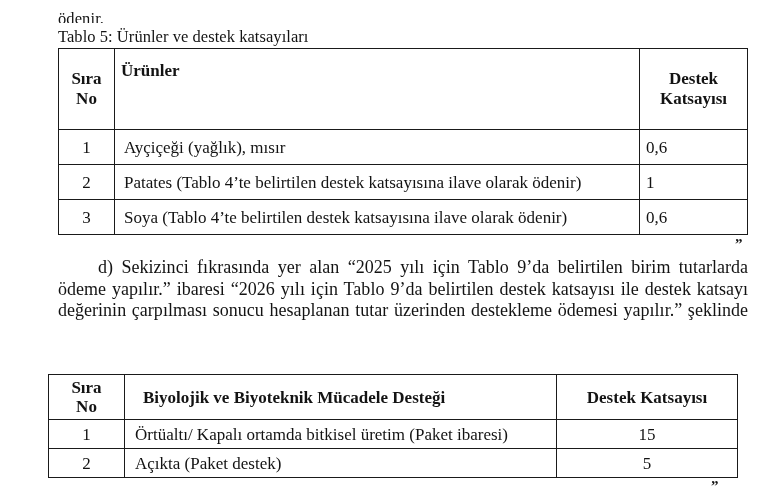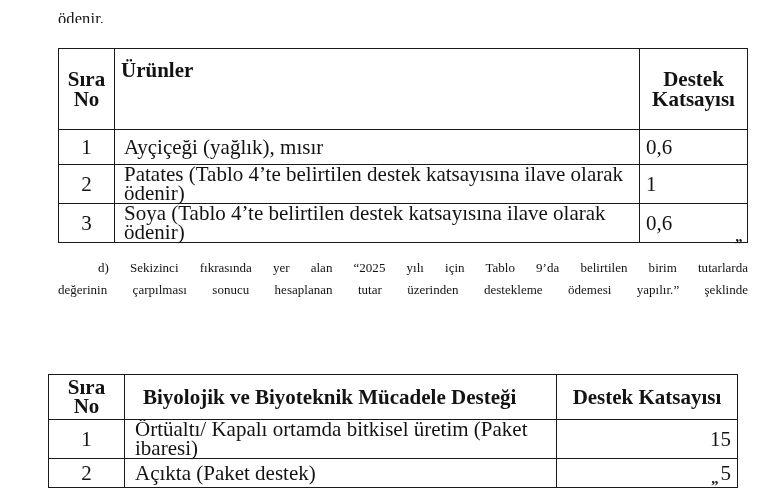--- a/index.html
+++ b/index.html
@@ -43,21 +43,21 @@
     letter-spacing: .05px;
   }
   #caption-tablo5 { left: 58px; top: 11px; }
   #caption-tablo9 { left: 55px; top: 336px; }
 
   .para {
     position: absolute;
     left: 58px;
     top: 241px;
     width: 690px;
-    font-size: 13px;
+    font-size: 18px;
     line-height: 21.5px;
     text-align: justify;
     text-justify: inter-word;
     letter-spacing: .02px;
   }
   .para .indent { display: inline-block; width: 40px; }
   .para .line { display: block; }
   .para .line.justify {
     text-align: justify;
     text-align-last: justify;
@@ -77,21 +77,21 @@
   table.doc {
     position: absolute;
     border-collapse: collapse;
     table-layout: fixed;
     background: #fff;
   }
   table.doc td, table.doc th {
     border: 1px solid #1a1a1a;
     padding: 0 6px;
     font-weight: normal;
-    font-size: 21px;
+    font-size: 17px;
     line-height: 19px;
     vertical-align: middle;
   }
   table.doc th { font-weight: 700; }
 
   
   #table-urunler { left: 58px; top: 32px; width: 690px; }
   #table-urunler th.c-no   { width: 43px; text-align: center; line-height: 20px; }
   #table-urunler th.c-name { text-align: left; }
   #table-urunler th.c-val  { width: 95px; text-align: center; line-height: 20px; }
@@ -101,31 +101,32 @@
   #table-urunler tr.head th { height: 68px; vertical-align: middle; }
   #table-urunler tr.head th.c-name { vertical-align: top; padding-top: 12px; }
 
   
   #table-biyolojik { left: 48px; top: 358px; width: 690px; }
   #table-biyolojik th.c-no   { width: 63px; text-align: center; line-height: 19px; }
   #table-biyolojik th.c-name { text-align: left; padding-left: 18px; }
   #table-biyolojik th.c-val  { width: 168px; text-align: center; }
   #table-biyolojik td.c-no   { height: 28px; text-align: center; }
   #table-biyolojik td.c-name { text-align: left; padding-left: 10px; }
-  #table-biyolojik td.c-val  { text-align: right; }
+  #table-biyolojik td.c-val  { text-align: center; }
   #table-biyolojik tr.head th { height: 44px; }
   .stack { display: block; }
 </style>
 </head>
 <body>
 
 <div class="page">
 
   <div class="cutline">ödenir.</div>
 
+  <div class="caption" id="caption-tablo5">Tablo 5: Ürünler ve destek katsayıları</div>
 
   <table class="doc" id="table-urunler">
     <tbody>
       <tr class="head">
         <th class="c-no">
           <span class="stack">Sıra</span>
           <span class="stack">No</span>
         </th>
         <th class="c-name">Ürünler</th>
         <th class="c-val">
@@ -148,20 +149,21 @@
         <td class="c-name">Soya (Tablo 4’te belirtilen destek katsayısına ilave olarak ödenir)</td>
         <td class="c-val">0,6</td>
       </tr>
     </tbody>
   </table>
 
   <div class="endquote" id="endquote-tablo5">”</div>
 
   <div class="para">
     <span class="line justify"><span class="indent"></span><span>d)</span> <span>Sekizinci fıkrasında yer alan “2025 yılı için Tablo 9’da belirtilen birim tutarlarda</span></span>
+    <span class="line justify">ödeme yapılır.” ibaresi “2026 yılı için Tablo 9’da belirtilen destek katsayısı ile destek katsayı</span>
     <span class="line justify">değerinin çarpılması sonucu hesaplanan tutar üzerinden destekleme ödemesi yapılır.” şeklinde</span>
   </div>
 
 
   <table class="doc" id="table-biyolojik">
     <tbody>
       <tr class="head">
         <th class="c-no">
           <span class="stack">Sıra</span>
           <span class="stack">No</span>

